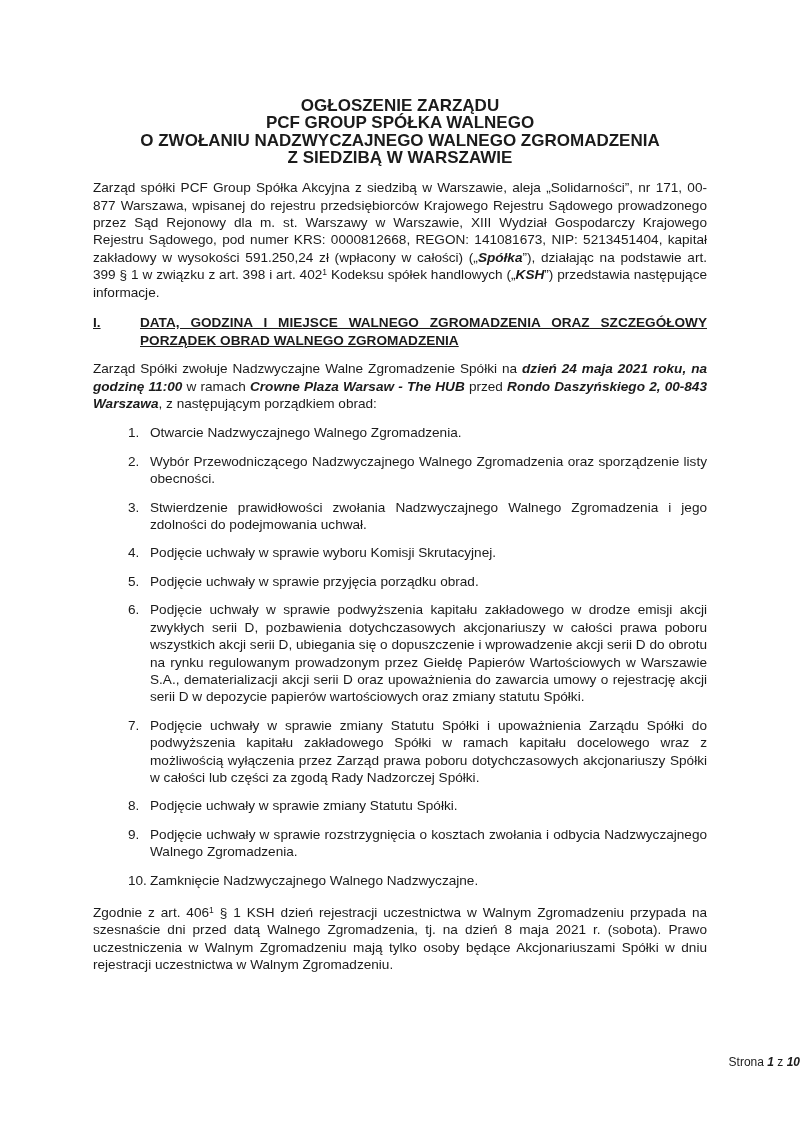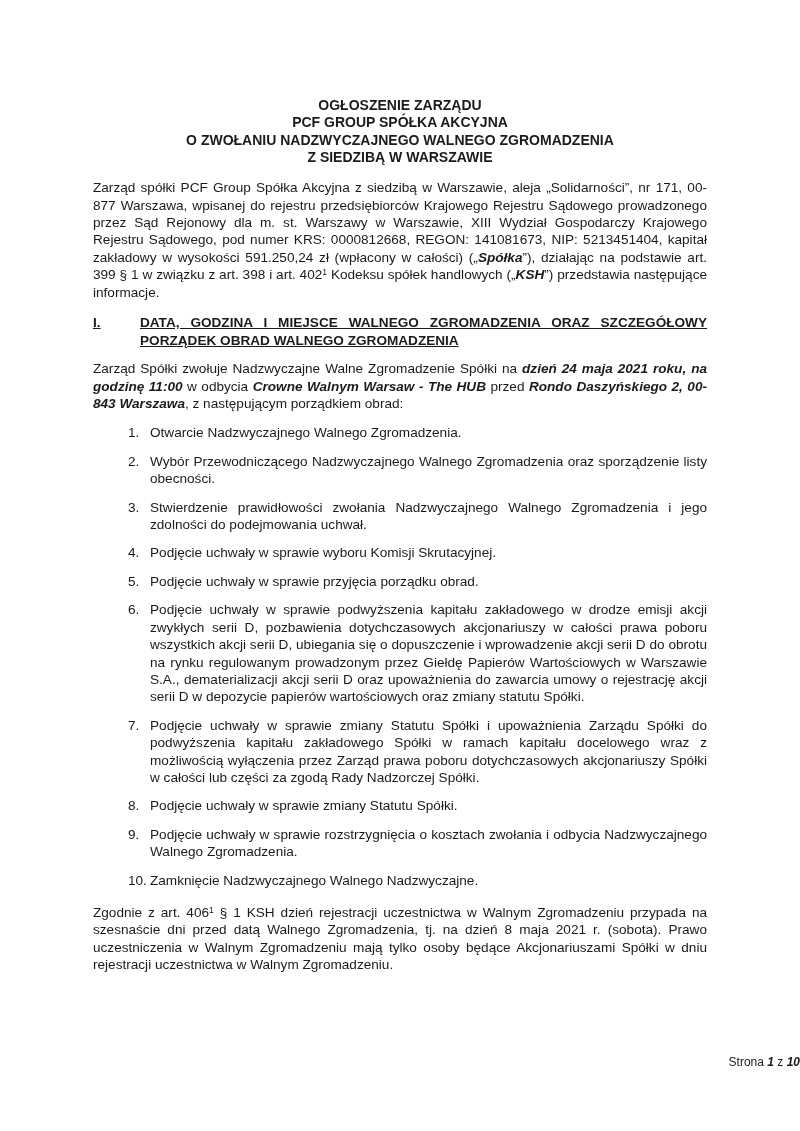--- a/index.html
+++ b/index.html
@@ -14,21 +14,21 @@
   }
   .content {
     position: absolute;
     left: 93px;
     top: 97px;
     width: 614px;
   }
   .title-block {
     text-align: center;
     font-weight: bold;
-    font-size: 14px;
+    font-size: 17px;
     line-height: 17.3px;
     margin-bottom: 13px;
   }
   .para {
     text-align: justify;
     font-size: 13.6px;
     line-height: 17.4px;
     margin: 0 0 12px 0;
   }
   .section-heading {
@@ -68,33 +68,33 @@
   }
 </style>
 </head>
 <body>
 
 <div class="page">
   <div class="content">
 
     <div class="title-block">
       <div>OGŁOSZENIE ZARZĄDU</div>
-      <div>PCF GROUP SPÓŁKA AKCYJNA</div>
+      <div>PCF GROUP SPÓŁKA WALNEGO</div>
       <div>O ZWOŁANIU NADZWYCZAJNEGO WALNEGO ZGROMADZENIA</div>
       <div>Z SIEDZIBĄ W WARSZAWIE</div>
     </div>
 
     <p class="para"><span>Zarząd spółki PCF Group Spółka Akcyjna z siedzibą w Warszawie, aleja „Solidarności”, nr 171, 00-877 Warszawa, wpisanej do rejestru przedsiębiorców Krajowego Rejestru Sądowego prowadzonego przez Sąd Rejonowy dla m. st. Warszawy w Warszawie, XIII Wydział Gospodarczy Krajowego Rejestru Sądowego, pod numer KRS: 0000812668, REGON: 141081673, NIP: 5213451404, kapitał zakładowy w wysokości 591.250,24 zł (wpłacony w całości) („</span><span class="b">Spółka</span><span>”), działając na podstawie art. 399 § 1 w związku z art. 398 i art. 402</span><sup>1</sup><span> Kodeksu spółek handlowych („</span><span class="b">KSH</span><span>”) przedstawia następujące informacje.</span></p>
 
     <div class="section-heading">
       <span class="sec-num">I.</span>
       <span class="sec-text">DATA, GODZINA I MIEJSCE WALNEGO ZGROMADZENIA ORAZ SZCZEGÓŁOWY PORZĄDEK OBRAD WALNEGO ZGROMADZENIA</span>
     </div>
 
-    <p class="para"><span>Zarząd Spółki zwołuje Nadzwyczajne Walne Zgromadzenie Spółki na </span><span class="b">dzień 24 maja 2021 roku, na godzinę 11:00</span><span> w odbycia </span><span class="b">Crowne Walnym Warsaw - The HUB</span><span> przed </span><span class="b">Rondo Daszyńskiego 2, 00-843 Warszawa</span><span>, z następującym porządkiem obrad:</span></p>
+    <p class="para"><span>Zarząd Spółki zwołuje Nadzwyczajne Walne Zgromadzenie Spółki na </span><span class="b">dzień 24 maja 2021 roku, na godzinę 11:00</span><span> w ramach </span><span class="b">Crowne Plaza Warsaw - The HUB</span><span> przed </span><span class="b">Rondo Daszyńskiego 2, 00-843 Warszawa</span><span>, z następującym porządkiem obrad:</span></p>
 
     <div class="agenda">
       <div class="agenda-item">
         <span class="num">1.</span>
         <span class="txt">Otwarcie Nadzwyczajnego Walnego Zgromadzenia.</span>
       </div>
       <div class="agenda-item">
         <span class="num">2.</span>
         <span class="txt">Wybór Przewodniczącego Nadzwyczajnego Walnego Zgromadzenia oraz sporządzenie listy obecności.</span>
       </div>

